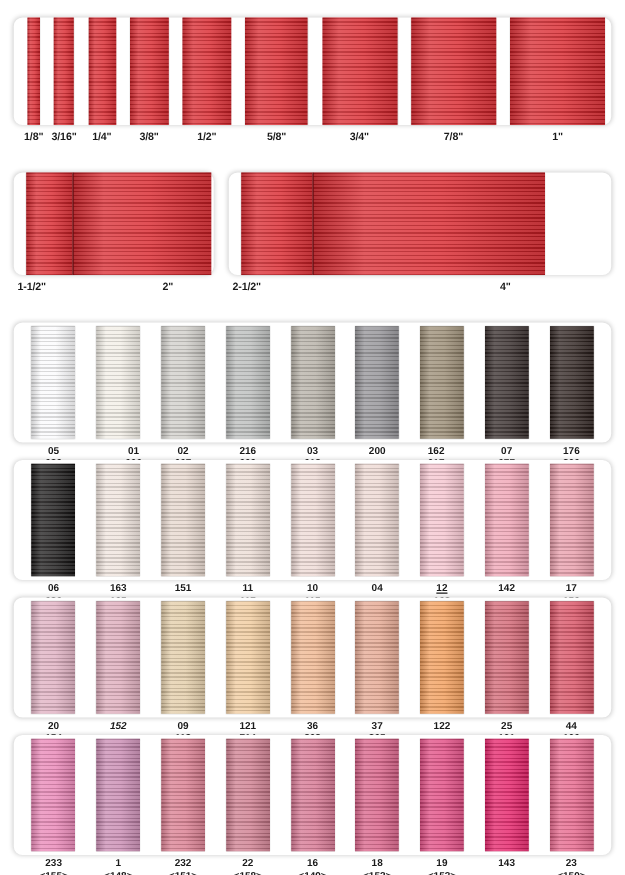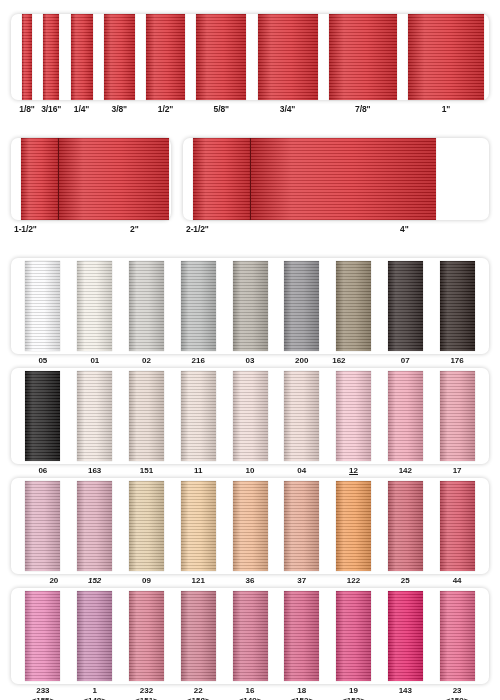--- a/index.html
+++ b/index.html
@@ -133,26 +133,26 @@
       <div class="ribbon" style="left: 117.944px; width: 35px; background: rgb(207, 205, 200);"></div>
       <div class="ribbon" style="left: 169.722px; width: 35px; background: rgb(185, 187, 186);"></div>
       <div class="ribbon" style="left: 221.5px; width: 35px; background: rgb(179, 173, 163);"></div>
       <div class="ribbon" style="left: 273.278px; width: 35px; background: rgb(144, 143, 147);"></div>
       <div class="ribbon" style="left: 325.056px; width: 35px; background: rgb(151, 136, 111);"></div>
       <div class="ribbon" style="left: 376.833px; width: 35px; background: rgb(46, 36, 35);"></div>
       <div class="ribbon" style="left: 428.611px; width: 35px; background: rgb(39, 27, 24);"></div>
     </div>
   <div class="cr-labels" id="crow0-lb" style="position:absolute;left:11px;right:11px;top:98px;height:22px;">
       <div class="clabel" style="left: 6px; width: 51.7778px;"><span>05</span><span class="c2">&lt;029&gt;</span></div>
-      <div class="clabel" style="left: 58px; width: 51.7778px; text-align: center;"><span>01</span><span class="c2">&lt;000&gt;</span></div>
+      <div class="clabel" style="left: 70px; width: 51.7778px; text-align: center;"><span>01</span><span class="c2">&lt;000&gt;</span></div>
       <div class="clabel" style="left: 109.556px; width: 51.7778px;"><span>02</span><span class="c2">&lt;007&gt;</span></div>
       <div class="clabel" style="left: 161.333px; width: 51.7778px; text-align: center;"><span>216</span><span class="c2">&lt;009&gt;</span></div>
       <div class="clabel" style="left: 213.111px; width: 51.7778px;"><span>03</span><span class="c2">&lt;012&gt;</span></div>
       <div class="clabel" style="left: 264.889px; width: 51.7778px;"><span>200</span></div>
-      <div class="clabel" style="left: 302px; width: 51.7778px;"><span>162</span><span class="c2">&lt;017&gt;</span></div>
+      <div class="clabel" style="left: 312px; width: 51.7778px;"><span>162</span><span class="c2">&lt;017&gt;</span></div>
       <div class="clabel" style="left: 368.444px; width: 51.7778px;"><span>07</span><span class="c2">&lt;077&gt;</span></div>
       <div class="clabel" style="left: 420.222px; width: 51.7778px;"><span>176</span><span class="c2">&lt;860&gt;</span></div>
     </div>
 </div>
 
 <div class="colorrow" style="top:368px;height:110px;">
   <div class="card cr-card" style="height:96px;"></div>
   <div class="cr-swatches" id="crow1-sw" style="position:absolute;left:11px;right:11px;top:3px;height:90px;">
       <div class="ribbon" style="left: 14.3889px; width: 35px; background: rgb(20, 18, 18);"></div>
       <div class="ribbon" style="left: 66.1667px; width: 35px; background: rgb(239, 227, 220);"></div>
@@ -184,21 +184,21 @@
       <div class="ribbon" style="left: 66.1667px; width: 35px; background: rgb(221, 169, 185);"></div>
       <div class="ribbon" style="left: 117.944px; width: 35px; background: rgb(226, 203, 165);"></div>
       <div class="ribbon" style="left: 169.722px; width: 35px; background: rgb(240, 201, 154);"></div>
       <div class="ribbon" style="left: 221.5px; width: 35px; background: rgb(239, 180, 140);"></div>
       <div class="ribbon" style="left: 273.278px; width: 35px; background: rgb(229, 165, 142);"></div>
       <div class="ribbon" style="left: 325.056px; width: 35px; background: rgb(242, 154, 85);"></div>
       <div class="ribbon" style="left: 376.833px; width: 35px; background: rgb(209, 97, 111);"></div>
       <div class="ribbon" style="left: 428.611px; width: 35px; background: rgb(215, 75, 94);"></div>
     </div>
   <div class="cr-labels" id="crow2-lb" style="position:absolute;left:11px;right:11px;top:98px;height:22px;">
-      <div class="clabel" style="left: 17px; width: 51.7778px;"><span>20</span><span class="c2">&lt;154&gt;</span></div>
+      <div class="clabel" style="left: 6px; width: 51.7778px;"><span>20</span><span class="c2">&lt;154&gt;</span></div>
       <div class="clabel" style="left: 57.7778px; width: 51.7778px; font-style: italic;"><span>152</span></div>
       <div class="clabel" style="left: 109.556px; width: 51.7778px;"><span>09</span><span class="c2">&lt;112&gt;</span></div>
       <div class="clabel" style="left: 161.333px; width: 51.7778px;"><span>121</span><span class="c2">&lt;714&gt;</span></div>
       <div class="clabel" style="left: 213.111px; width: 51.7778px;"><span>36</span><span class="c2">&lt;203&gt;</span></div>
       <div class="clabel" style="left: 264.889px; width: 51.7778px;"><span>37</span><span class="c2">&lt;205&gt;</span></div>
       <div class="clabel" style="left: 316.667px; width: 51.7778px;"><span>122</span></div>
       <div class="clabel" style="left: 368.444px; width: 51.7778px;"><span>25</span><span class="c2">&lt;161&gt;</span></div>
       <div class="clabel" style="left: 420.222px; width: 51.7778px;"><span>44</span><span class="c2">&lt;160&gt;</span></div>
     </div>
 </div>

